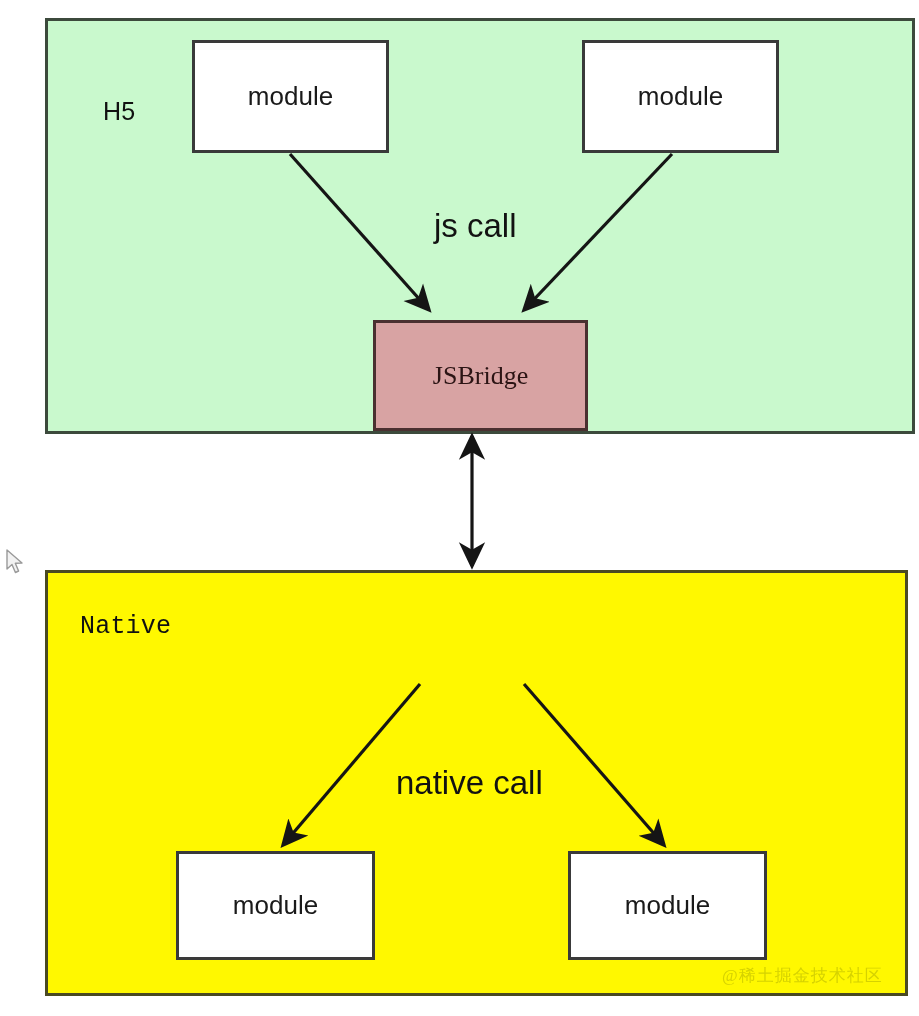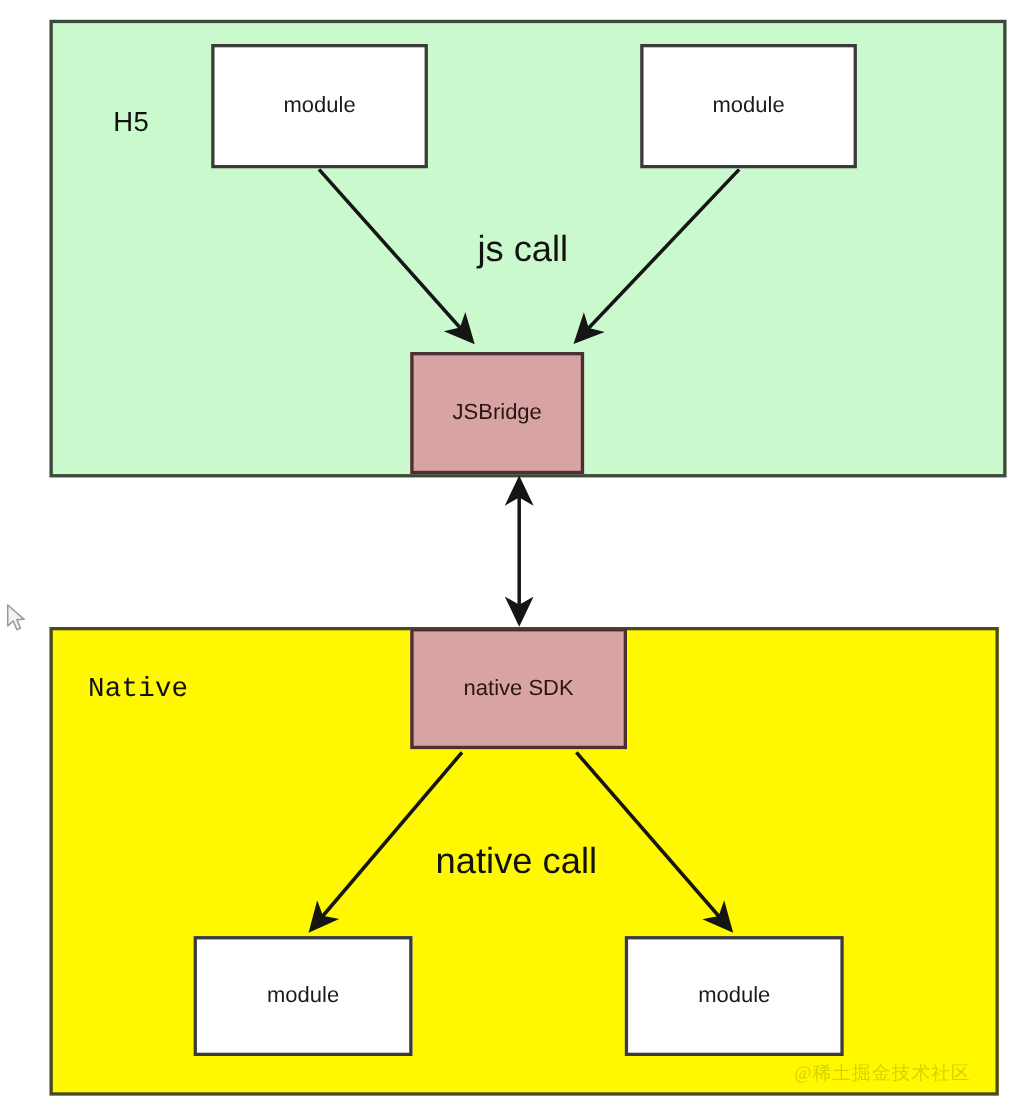--- a/index.html
+++ b/index.html
@@ -61,37 +61,37 @@
   .panel-label-h5 { left: 103px; top: 55px; margin-top: 42px; }
   .panel-label-native { left: 80px; top: 612px; font-family: Liberation Mono, monospace; }
 
   
   .node {
     position: absolute;
     box-sizing: border-box;
     display: flex;
     align-items: center;
     justify-content: center;
-    font-size: 20px;
+    font-size: 26px;
     color: #1a1a1a;
     white-space: nowrap;
   }
   .node-module {
     background: #ffffff;
     border: 3px solid #3a3a3a;
   }
   .node-bridge {
     background: #d8a3a3;
     border: 3px solid #4a3030;
     color: #2b1414;
   }
 
   #node-h5-module-left   { left: 192px; top: 40px;  width: 197px; height: 113px; }
   #node-h5-module-right  { left: 582px; top: 40px;  width: 197px; height: 113px; }
-  #node-jsbridge         { left: 373px; top: 320px; width: 158px; height: 111px; }
+  #node-jsbridge         { left: 373px; top: 320px; width: 215px; height: 111px; font-family: Liberation Serif, serif; }
   #node-native-sdk       { left: 373px; top: 571px; width: 197px; height: 110px; }
   #node-native-module-left  { left: 176px; top: 851px; width: 199px; height: 109px; }
   #node-native-module-right { left: 568px; top: 851px; width: 199px; height: 109px; }
 
   
   .edge-label {
     position: absolute;
     font-size: 33px;
     color: #121212;
     white-space: nowrap;
@@ -151,21 +151,20 @@
 
     <line x1="524" y1="684" x2="664" y2="845" stroke="#151515" stroke-width="3.2" marker-end="url(#arrowhead)"></line>
   </svg>
 
   <div class="node node-module" id="node-h5-module-left">module</div>
 
   <div class="node node-module" id="node-h5-module-right">module</div>
 
   <div class="node node-bridge" id="node-jsbridge">JSBridge</div>
 
-  <div class="node node-bridge" id="node-native-sdk">native SDK</div>
 
   <div class="node node-module" id="node-native-module-left">module</div>
 
   <div class="node node-module" id="node-native-module-right">module</div>
 
   <div class="edge-label" id="edge-label-js-call">js call</div>
 
   <div class="edge-label" id="edge-label-native-call">native call</div>
 
   <div id="watermark">@稀土掘金技术社区</div>

